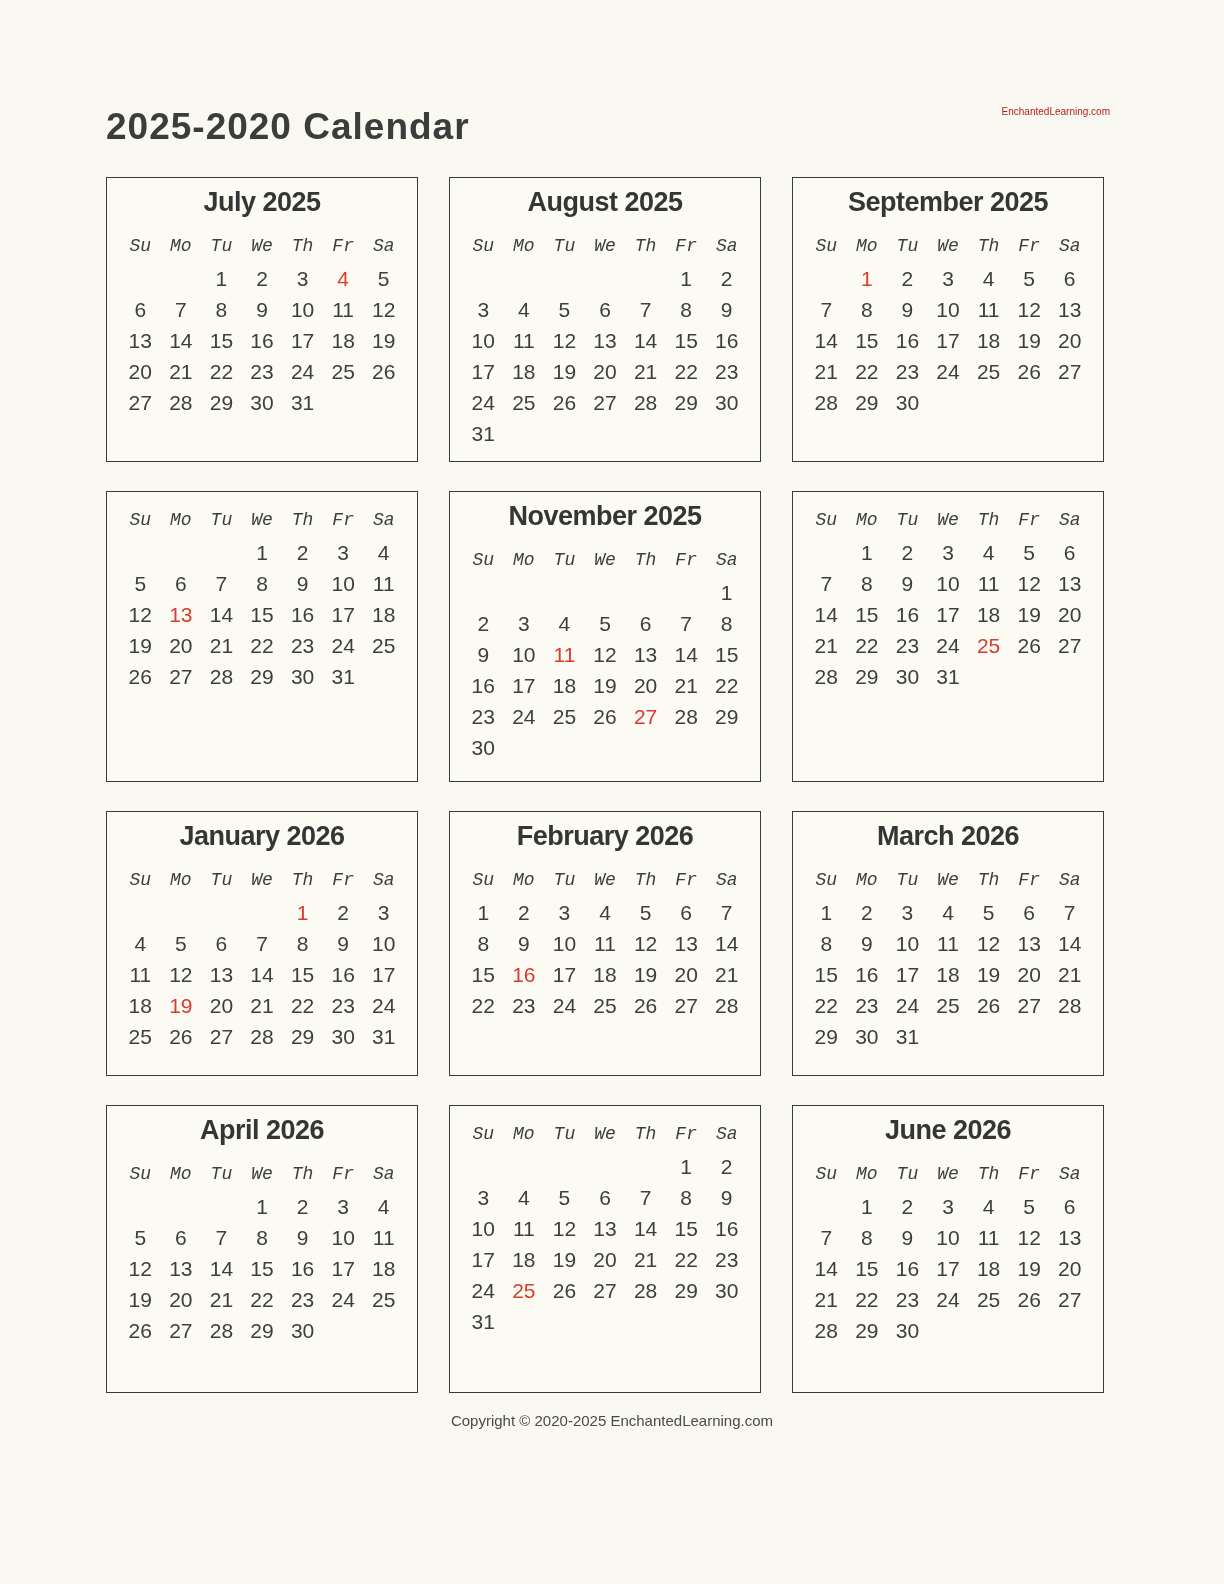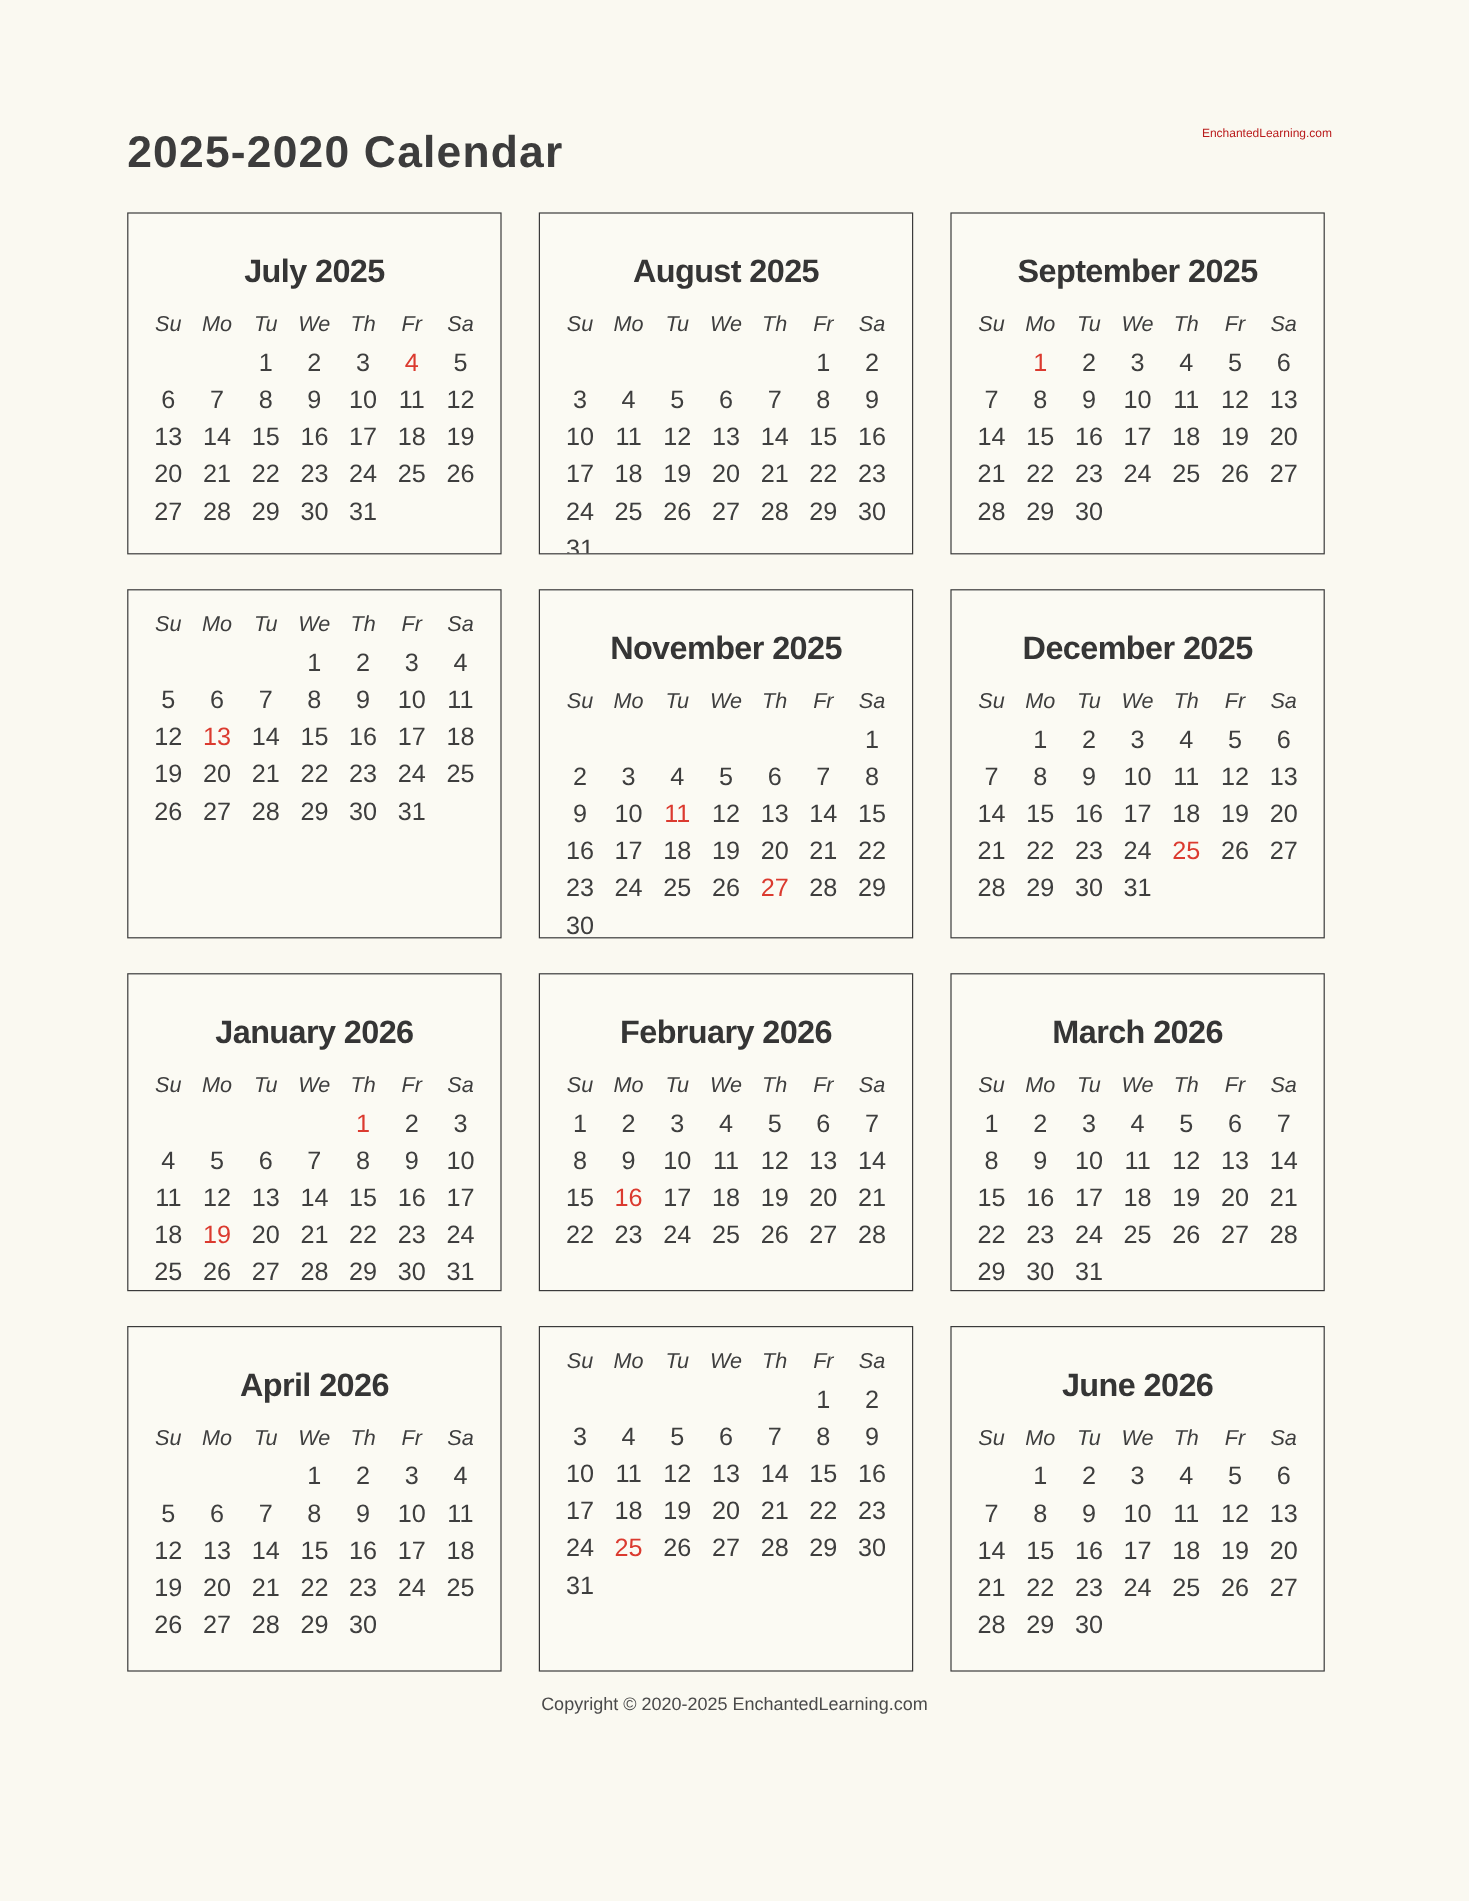--- a/index.html
+++ b/index.html
@@ -38,33 +38,33 @@
     border: 1px solid #3b3b3b;
     background: #fbfaf3;
     overflow: hidden;
   }
   .month-title {
     text-align: center;
     font-weight: bold;
     font-size: 27px;
     color: #353535;
     letter-spacing: -0.5px;
-    margin-top: 32px;
+    margin-top: 8px;
     height: 32px;
     line-height: 32px;
   }
   .cal {
     margin: 12px 13px 0 13px;
   }
   .week-row {
     display: grid;
     grid-template-columns: repeat(7, 1fr);
     height: 31px;
   }
-  .weekday-row { height: 33px; }
+  .weekday-row { height: 33px; font-family: Liberation Mono, monospace; }
   .weekday {
     font-style: italic;
     font-size: 18px;
     color: #3e3e3e;
     text-align: center;
     line-height: 33px;
   }
   .date-cell {
     font-size: 21px;
     color: #3e3e3e;
@@ -395,21 +395,20 @@
           <div class="date-cell"></div>
           <div class="date-cell"></div>
           <div class="date-cell"></div>
           <div class="date-cell"></div>
           <div class="date-cell"></div>
           <div class="date-cell"></div>
         </div>
       </div>
     </div>
     <div class="month-box">
-      <div class="month-title">December 2025</div>
       <div class="cal">
         <div class="week-row weekday-row">
           <div class="weekday">Su</div>
           <div class="weekday">Mo</div>
           <div class="weekday">Tu</div>
           <div class="weekday">We</div>
           <div class="weekday">Th</div>
           <div class="weekday">Fr</div>
           <div class="weekday">Sa</div>
         </div>

